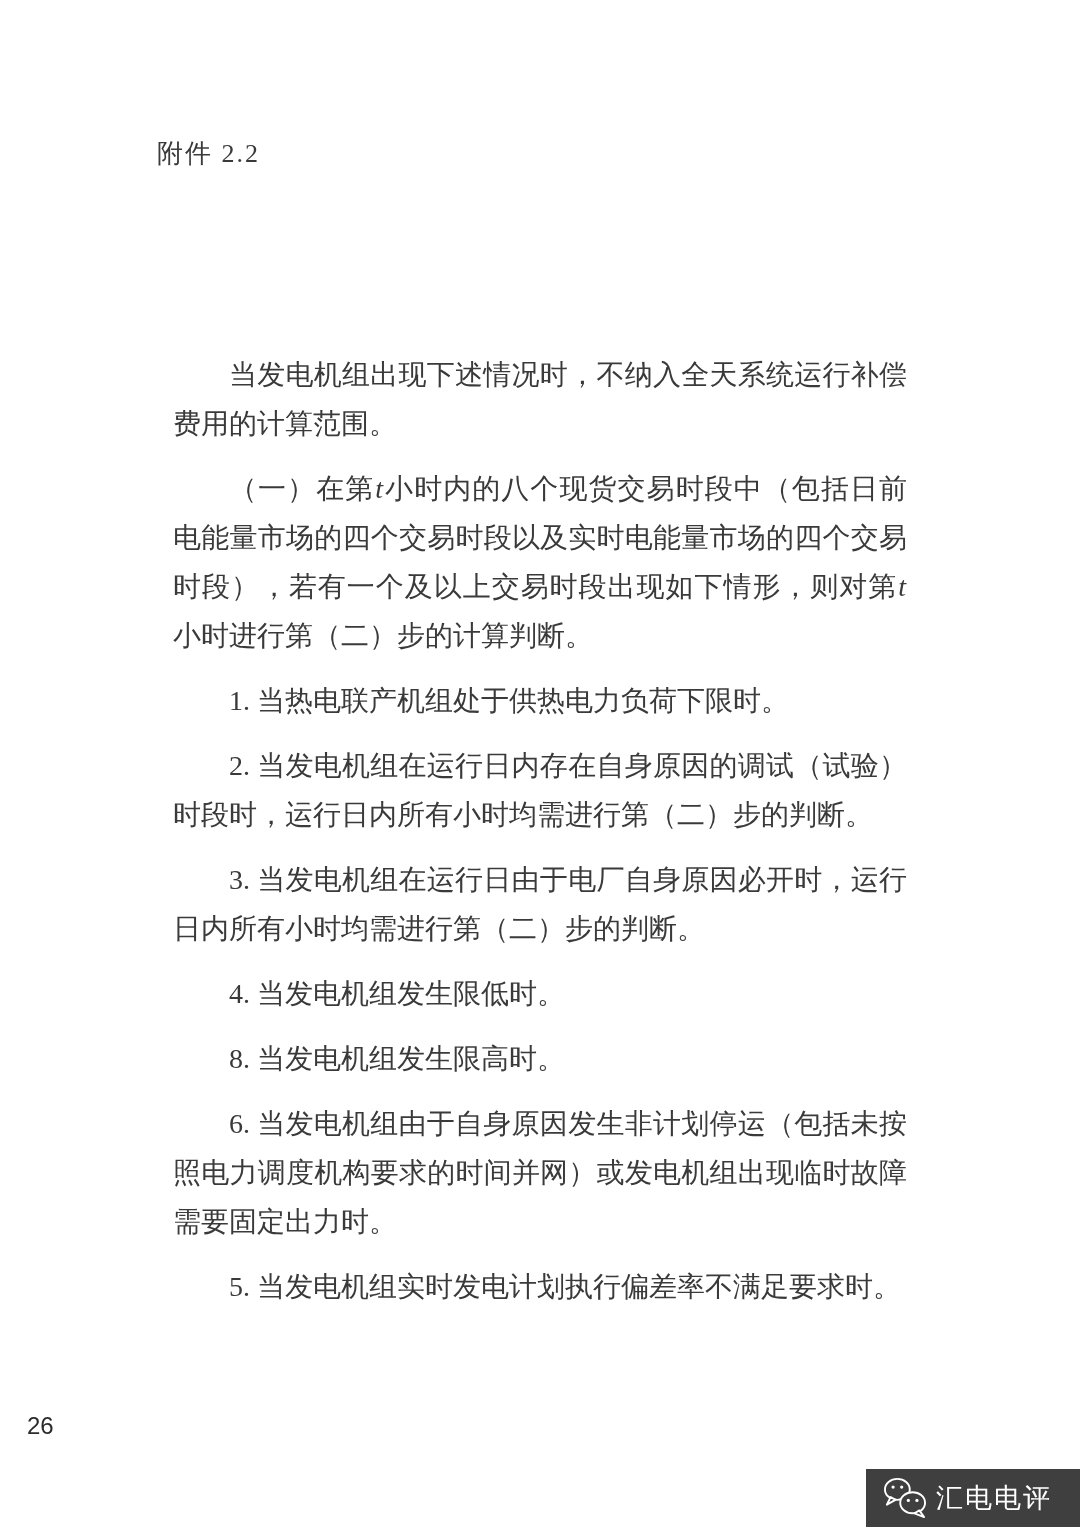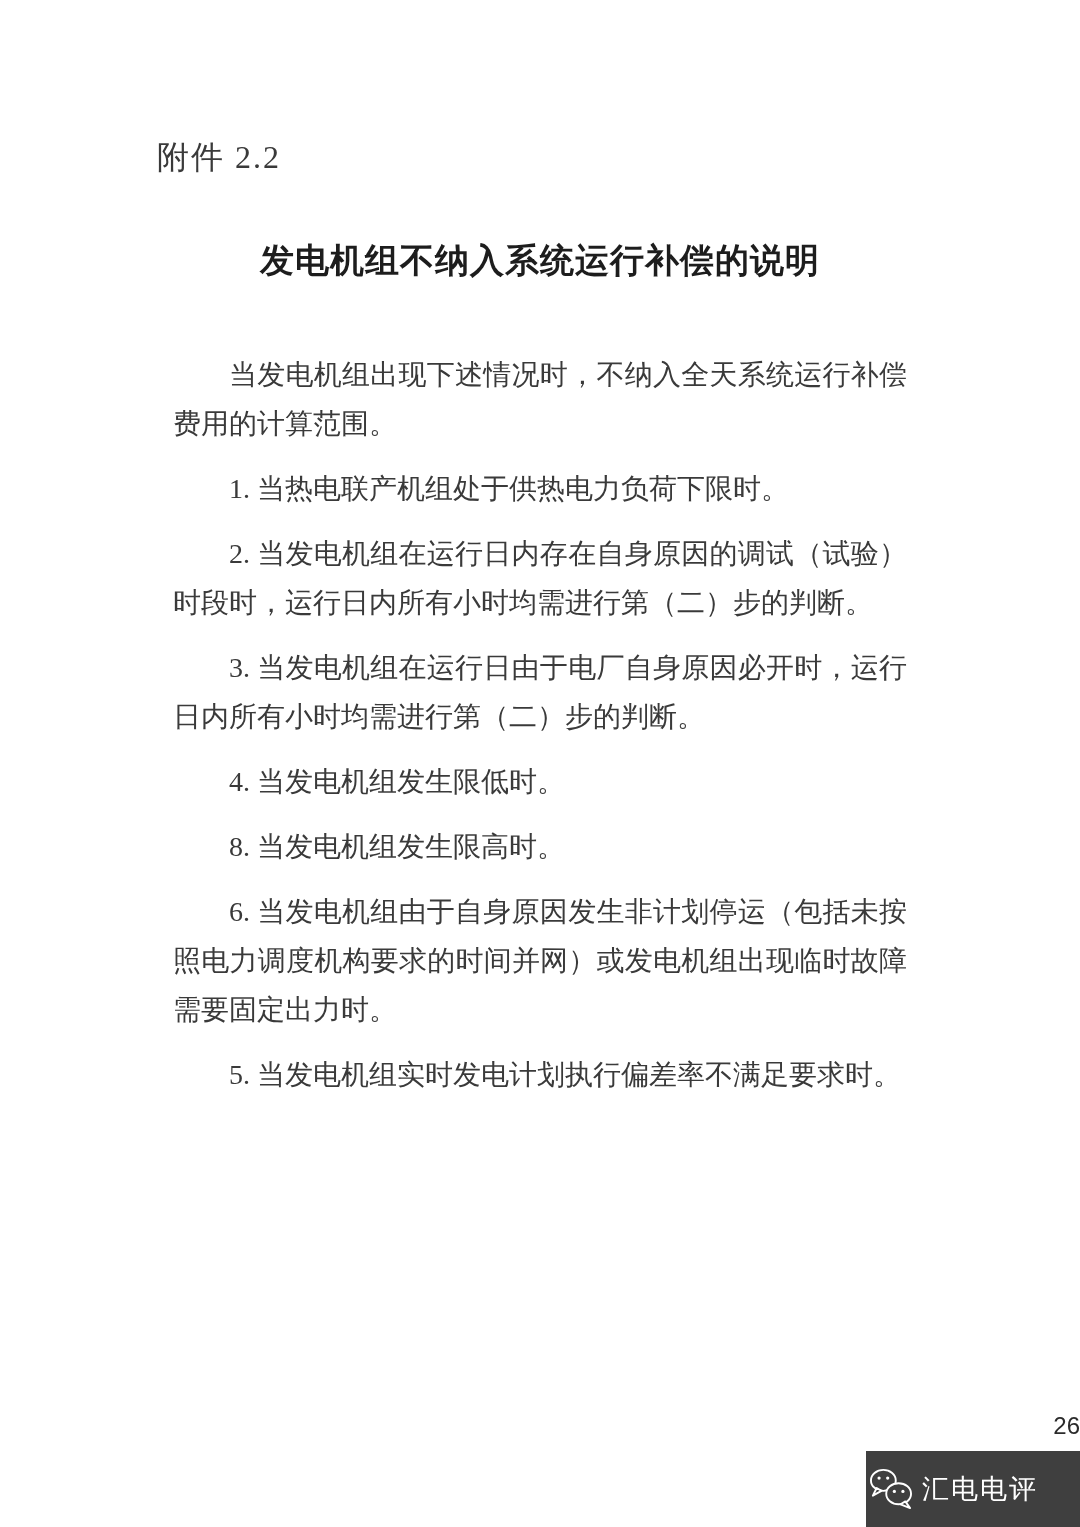--- a/index.html
+++ b/index.html
@@ -10,21 +10,21 @@
     margin: 0 auto;
     background: #ffffff;
     font-family: "Liberation Serif", serif;
     color: #3a3a3a;
     overflow: hidden;
   }
   .attachment-label {
     position: absolute;
     left: 157px;
     top: 136px;
-    font-size: 32px;
+    font-size: 26px;
     letter-spacing: 2px;
     color: #3a3a3a;
     text-align: right;
   }
   .doc-title {
     position: absolute;
     left: 0;
     right: 0;
     top: 238px;
     margin: 0;
@@ -58,36 +58,37 @@
   .var-t {
     font-style: italic;
     font-family: "Liberation Serif", serif;
     padding: 0 1px;
   }
   .page-number {
     position: absolute;
     left: 0;
     right: 0;
     top: 1412px;
-    text-align: right;
+    text-align: left;
     font-family: "Liberation Sans", sans-serif;
     font-size: 24px;
     color: #2b2b2b;
+    padding-left: 27px;
   }
   .watermark-badge {
     position: absolute;
     right: 0;
     bottom: 0;
     width: 214px;
-    height: 76px;
+    height: 58px;
     background: #3f3f3f;
     display: flex;
     align-items: center;
     justify-content: flex-start;
-    padding-left: 2px;
+    padding-left: 16px;
     box-sizing: border-box;
   }
   .wechat-icon {
     width: 46px;
     height: 42px;
     display: inline-block;
     margin-right: 8px;
     flex: 0 0 auto;
   }
   .watermark-text {
@@ -98,27 +99,27 @@
     white-space: nowrap;
   }
 </style>
 </head>
 <body>
 
 <div class="page">
 
   <div class="attachment-label">附件 2.2</div>
 
-  <h1 class="doc-title">发电机组不纳入系统运行补偿的说明</h1>
 
   <div class="content">
 
     <p>当发电机组出现下述情况时，不纳入全天系统运行补偿费用的计算范围。</p>
 
 
+    <p><span>（一）在第</span><span class="var-t">t</span><span>小时内的八个现货交易时段中（包括日前电能量市场的四个交易时段以及实时电能量市场的四个交易时段），若有一个及以上交易时段出现如下情形，则对第</span><span class="var-t">t</span><span>小时进行第（二）步的计算判断。</span></p>
 
     <p>1. 当热电联产机组处于供热电力负荷下限时。</p>
     <p>2. 当发电机组在运行日内存在自身原因的调试（试验）时段时，运行日内所有小时均需进行第（二）步的判断。</p>
     <p>3. 当发电机组在运行日由于电厂自身原因必开时，运行日内所有小时均需进行第（二）步的判断。</p>
     <p>4. 当发电机组发生限低时。</p>
     <p>8. 当发电机组发生限高时。</p>
     <p>6. 当发电机组由于自身原因发生非计划停运（包括未按照电力调度机构要求的时间并网）或发电机组出现临时故障需要固定出力时。</p>
     <p>5. 当发电机组实时发电计划执行偏差率不满足要求时。</p>
 
   </div>

